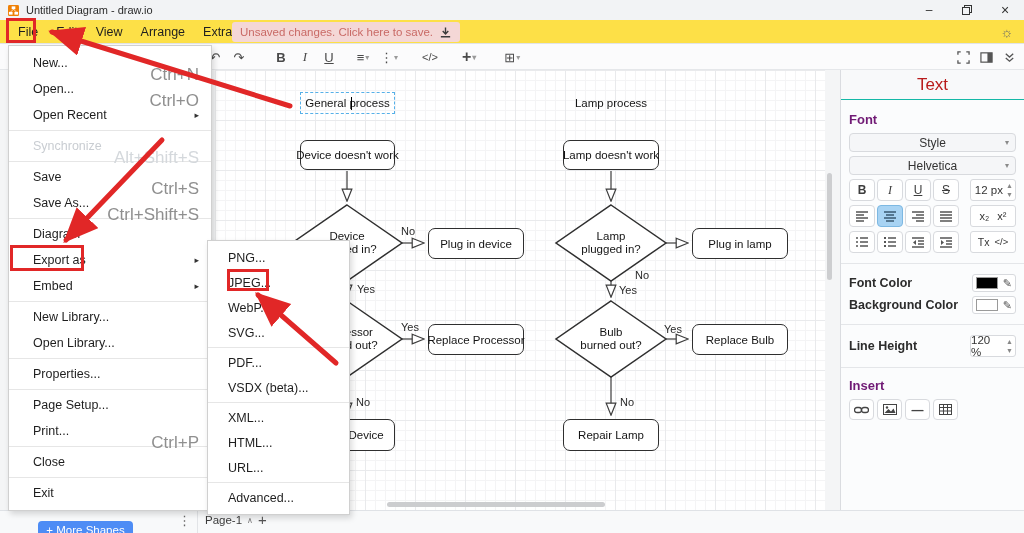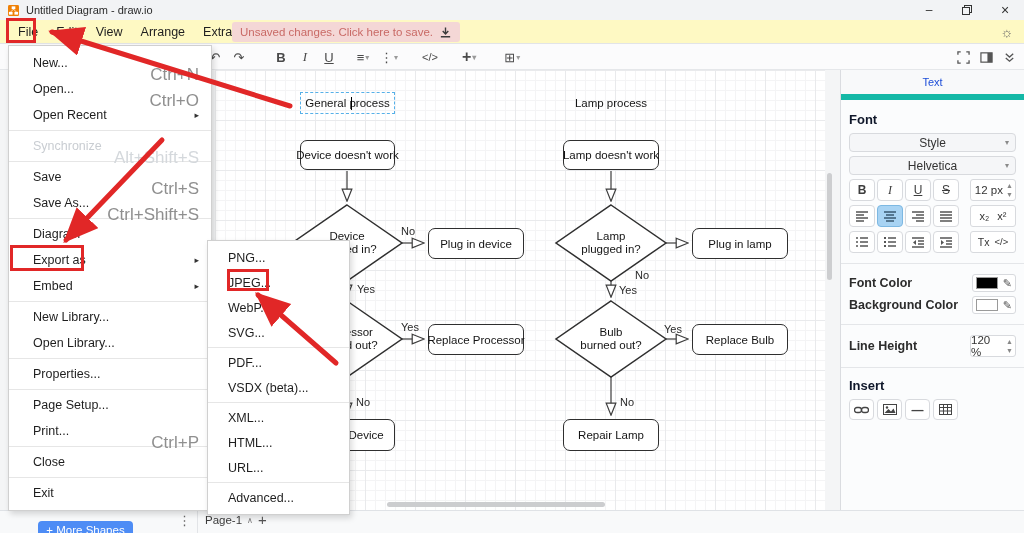--- a/index.html
+++ b/index.html
@@ -8,21 +8,21 @@
   #app { position:relative; width:1024px; height:533px; background:#f1f2f4; overflow:hidden; }
 
   
   .titlebar { position:absolute; left:0; top:0; width:1024px; height:20px; background:#f2f3f5; display:flex; align-items:center; }
   .app-logo { width:11px; height:11px; margin-left:8px; }
   .title-text { font-size:11px; color:#2b2b2b; margin-left:7px; }
   .win-controls { position:absolute; right:0; top:0; height:20px; display:flex; align-items:center; }
   .win-btn { width:38px; height:20px; display:flex; align-items:center; justify-content:center; color:#333; font-size:12px; }
 
   
-  .menubar { position:absolute; left:0; top:20px; width:1024px; height:24px; background:#fef9c3; border-bottom:1px solid #e2e4e7; display:flex; align-items:center; }
+  .menubar { position:absolute; left:0; top:20px; width:1024px; height:24px; background:#fde047; border-bottom:1px solid #e2e4e7; display:flex; align-items:center; }
   .menu-item { font-size:12.5px; color:#1f1f1f; padding:0 9px; height:24px; display:flex; align-items:center; }
   .menubar-spacer { width:9px; }
   .unsaved-banner { position:absolute; left:232px; top:2px; height:20px; background:#f4d7d6; border-radius:3px; display:flex; align-items:center; padding:0 8px; }
   .unsaved-banner span { font-size:11.5px; color:#c96a66; }
   .theme-btn { position:absolute; right:6px; top:1px; width:22px; height:22px; display:flex; align-items:center; justify-content:center; color:#6a6a6a; font-size:14px; }
 
   
   .toolbar { position:absolute; left:0; top:44px; width:1024px; height:26px; background:#fbfbfc; border-bottom:1px solid #e5e7ea; display:flex; align-items:center; }
   .tb-group { position:absolute; left:205px; top:0; height:26px; display:flex; align-items:center; gap:4px; }
   .tb-btn { min-width:20px; height:22px; display:flex; align-items:center; justify-content:center; color:#4a4a4a; font-size:13px; padding:0 3px; }
@@ -48,22 +48,22 @@
   .fsvg { position:absolute; left:0; top:0; width:610px; height:440px; }
   .fnode { position:absolute; background:#fff; border:1.5px solid #2f2f2f; border-radius:7px; display:flex; align-items:center; justify-content:center; font-size:11.5px; color:#141414; white-space:nowrap; }
   .flabel { position:absolute; font-size:11.5px; color:#141414; text-align:center; line-height:13px; }
   .ftitle { position:absolute; font-size:11.5px; color:#141414; display:flex; align-items:center; justify-content:center; }
   .sel-box { border:1px dashed #56b0e8; }
   .caret-line { position:absolute; width:1px; height:13px; background:#000; }
   .edge-label { position:absolute; font-size:11px; color:#2a2a2a; }
 
   
   .fpanel { position:absolute; left:840px; top:0; width:184px; height:440px; background:#fbfcfd; border-left:1px solid #dadce0; }
-  .fpanel-header { height:30px; border-bottom:6px solid #14b8a6; background:#f8f9fa; display:flex; align-items:center; justify-content:center; font-size:11px; color:#1d4ed8; }
-  .fp-section-label { font-size:13px; font-weight:bold; color:#0f172a; margin:12px 0 6px 8px; }
+  .fpanel-header { height:30px; border-bottom:1px solid #14b8a6; background:#f8f9fa; display:flex; align-items:center; justify-content:center; font-size:17px; color:#b91c1c; }
+  .fp-section-label { font-size:13px; font-weight:bold; color:#701a75; margin:12px 0 6px 8px; }
   .fp-select { margin:0 8px 4px 8px; height:19px; background:#f5f6f8; border:1px solid #d8dade; border-radius:4px; display:flex; align-items:center; justify-content:center; font-size:12px; color:#333; position:relative; }
   .fp-select .chev { position:absolute; right:6px; font-size:8px; color:#8a8a8a; }
   .fp-row { display:flex; margin:4px 8px 0 8px; gap:2px; }
   .fp-btn { width:26px; height:22px; background:#fff; border:1px solid #d8dade; border-radius:4px; display:flex; align-items:center; justify-content:center; font-size:12px; color:#3d3d3d; }
   .fp-btn.bold { font-weight:bold; }
   .fp-btn.italic { font-style:italic; font-family:"Liberation Serif",serif; }
   .fp-btn.underline { text-decoration:underline; }
   .fp-btn.strike { text-decoration:line-through; }
   .fp-btn.active { background:#a8d3f3; border-color:#7db8e2; }
   .fp-spin { margin-left:auto; width:46px; height:22px; background:#fff; border:1px solid #d8dade; border-radius:3px; display:flex; align-items:center; justify-content:flex-end; font-size:11.5px; color:#333; padding-right:12px; position:relative; }

